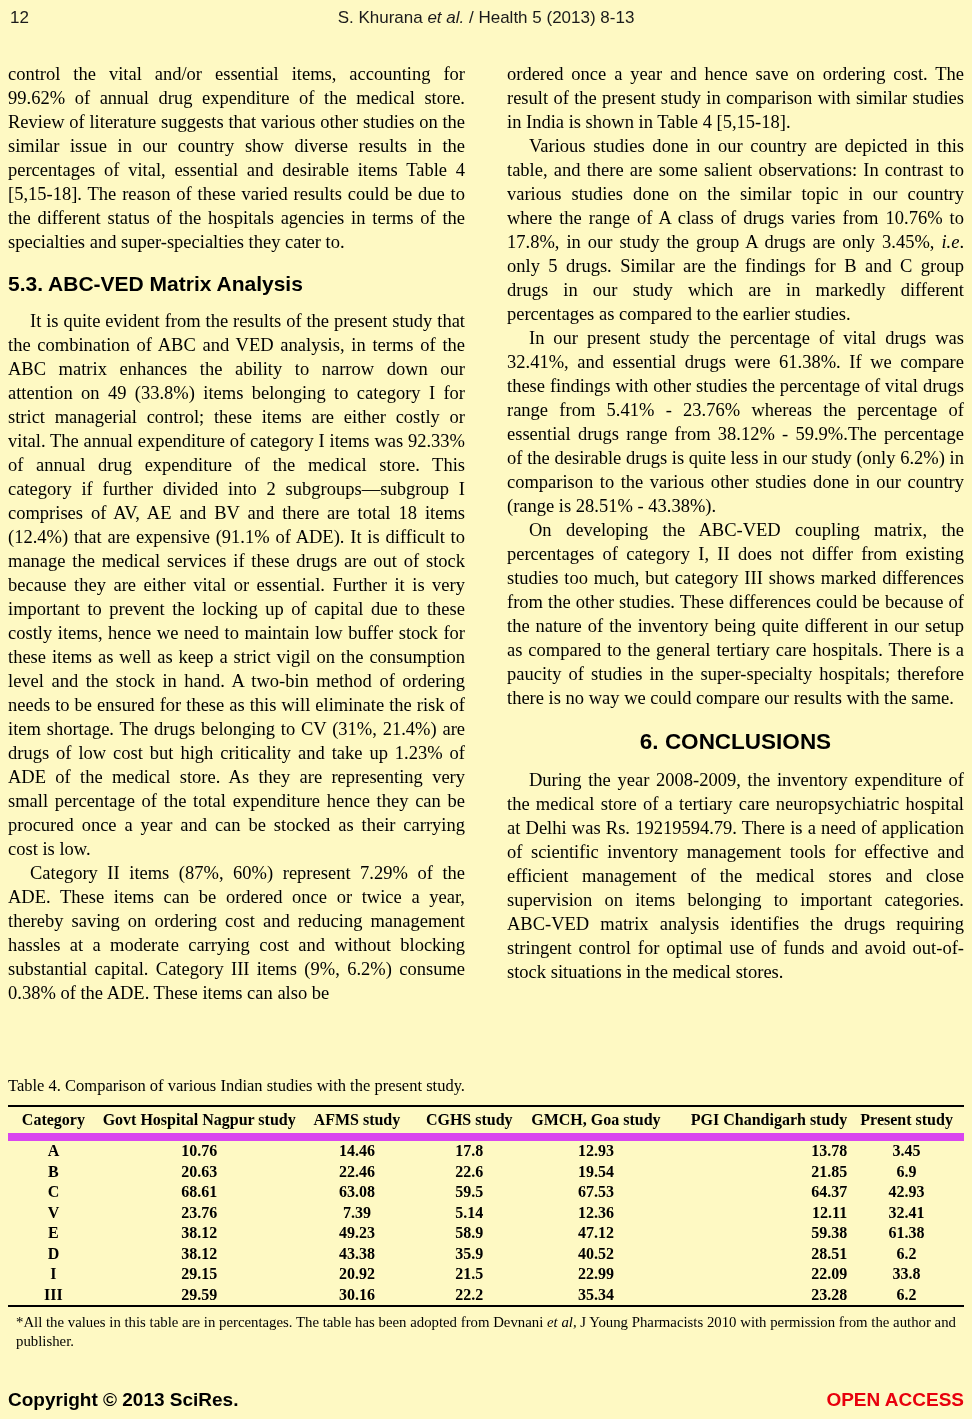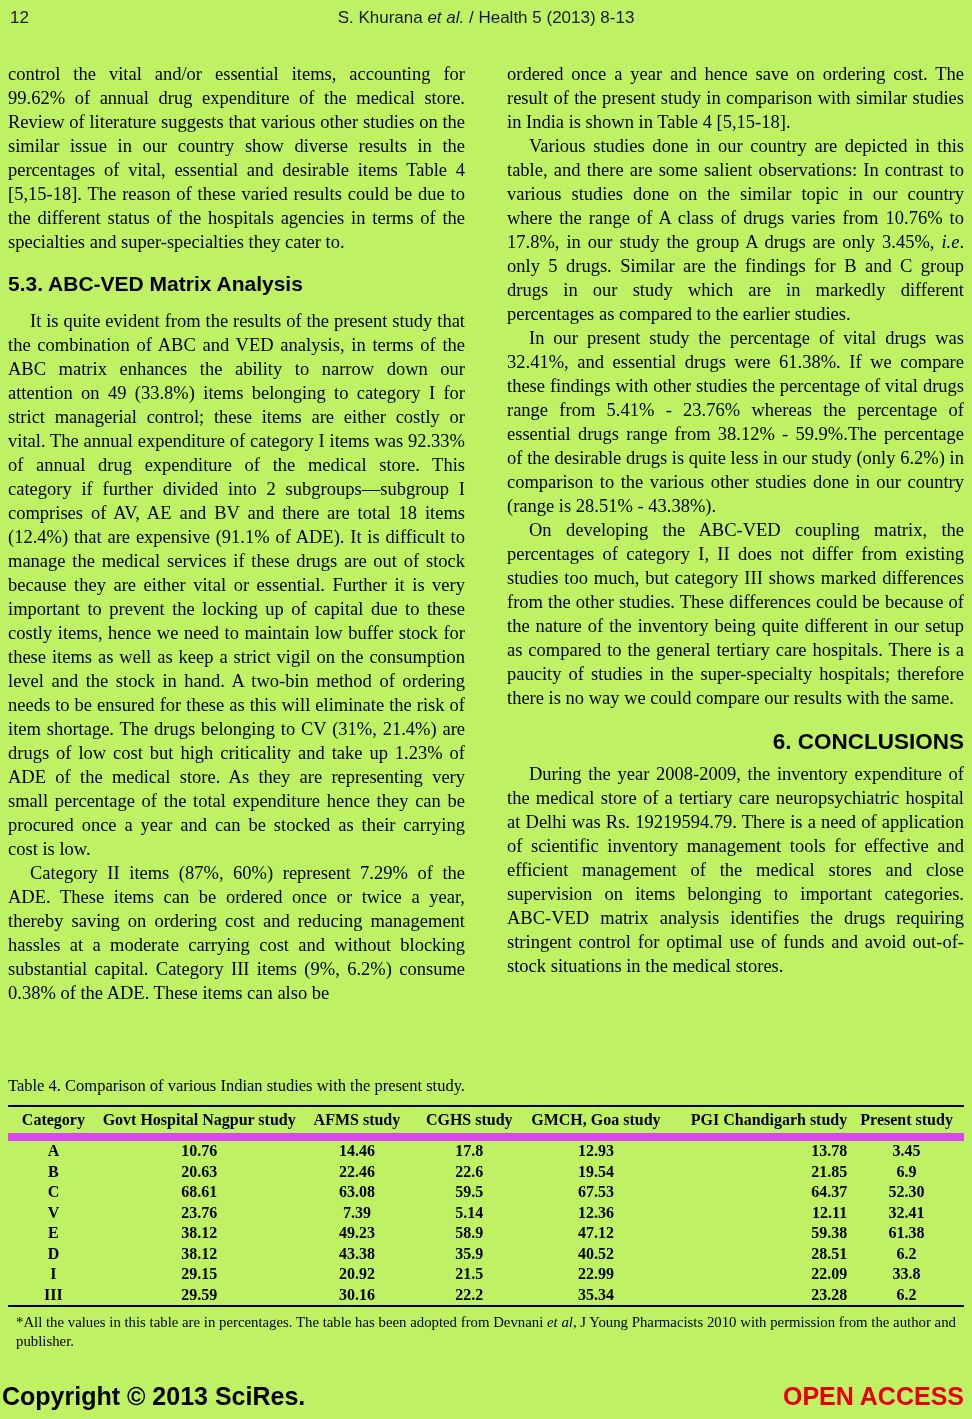--- a/index.html
+++ b/index.html
@@ -1,17 +1,17 @@
 <!DOCTYPE html>
 <html><head>
 <meta charset="utf-8">
 <style>
   html,body{margin:0;padding:0;background:#ffffff;}
   .page{
-    width:972px;height:1419px;background:#bef264;position:relative;
+    width:972px;height:1419px;background:#fef9c3;position:relative;
     font-family:"Liberation Serif",serif;color:#000;overflow:hidden;
   }
   .header{position:relative;padding-top:8px;height:24px;}
   .page-num{
     position:absolute;left:10px;top:8px;
     font-family:"Liberation Sans",sans-serif;font-size:17px;color:#1a1a1a;
   }
   .running-title{
     text-align:center;font-family:"Liberation Sans",sans-serif;
     font-size:17px;color:#1a1a1a;
@@ -24,21 +24,21 @@
     width:457px;text-align:justify;font-size:18.5px;line-height:24px;
   }
   .col p{margin:0;}
   p.ind{text-indent:22px;}
   h2.sub{
     font-family:"Liberation Sans",sans-serif;font-weight:bold;
     font-size:21px;margin:18px 0 13px 0;text-align:left;letter-spacing:0;
   }
   h2.main{
     font-family:"Liberation Sans",sans-serif;font-weight:bold;
-    font-size:22.5px;margin:20px 0 8px 0;text-align:right;
+    font-size:22.5px;margin:20px 0 14px 0;text-align:center;
   }
   .b{font-weight:normal;}
   .i{font-style:italic;}
   .table-block{position:absolute;left:8px;right:8px;top:1076px;}
   .table-caption{font-size:16.5px;margin:0 0 9px 0;text-align:left;}
   table.cmp{
     width:100%;border-collapse:collapse;
     border-top:2px solid #000;border-bottom:2px solid #000;
     font-weight:bold;font-size:16px;
   }
@@ -49,23 +49,23 @@
   table.cmp td{text-align:center;padding:1px 2px;font-size:16px;line-height:18.5px;}
   table.cmp th:nth-child(1),table.cmp td:nth-child(1){width:9.5%;}
   table.cmp th:nth-child(2),table.cmp td:nth-child(2){width:21%;}
   table.cmp th:nth-child(3),table.cmp td:nth-child(3){width:12%;}
   table.cmp th:nth-child(4),table.cmp td:nth-child(4){width:11.5%;}
   table.cmp th:nth-child(5),table.cmp td:nth-child(5){width:15%;}
   table.cmp th:nth-child(6),table.cmp td:nth-child(6){width:19%;text-align:right;}
   table.cmp th:nth-child(7),table.cmp td:nth-child(7){width:12%;}
   .footnote{font-size:14.8px;line-height:19px;margin-top:6px;text-align:left;margin-left:8px;}
   .footer{
-    position:absolute;left:2px;right:8px;bottom:8px;
+    position:absolute;left:8px;right:8px;bottom:8px;
     display:flex;justify-content:space-between;align-items:baseline;
-    font-family:"Liberation Sans",sans-serif;font-weight:bold;font-size:25px;
+    font-family:"Liberation Sans",sans-serif;font-weight:bold;font-size:19px;
   }
 </style>
 </head>
 <body>
 
 <div class="page">
 
   <div class="header">
     <span class="page-num">12</span>
     <div class="running-title"><span>S. Khurana </span><span class="i">et al.</span><span> / Health 5 (2013) 8-13</span></div>
@@ -121,21 +121,21 @@
             <td>21.85</td>
             <td>6.9</td>
           </tr>
           <tr>
             <td>C</td>
             <td>68.61</td>
             <td>63.08</td>
             <td>59.5</td>
             <td>67.53</td>
             <td>64.37</td>
-            <td>52.30</td>
+            <td>42.93</td>
           </tr>
           <tr>
             <td>V</td>
             <td>23.76</td>
             <td>7.39</td>
             <td>5.14</td>
             <td>12.36</td>
             <td>12.11</td>
             <td>32.41</td>
           </tr>

